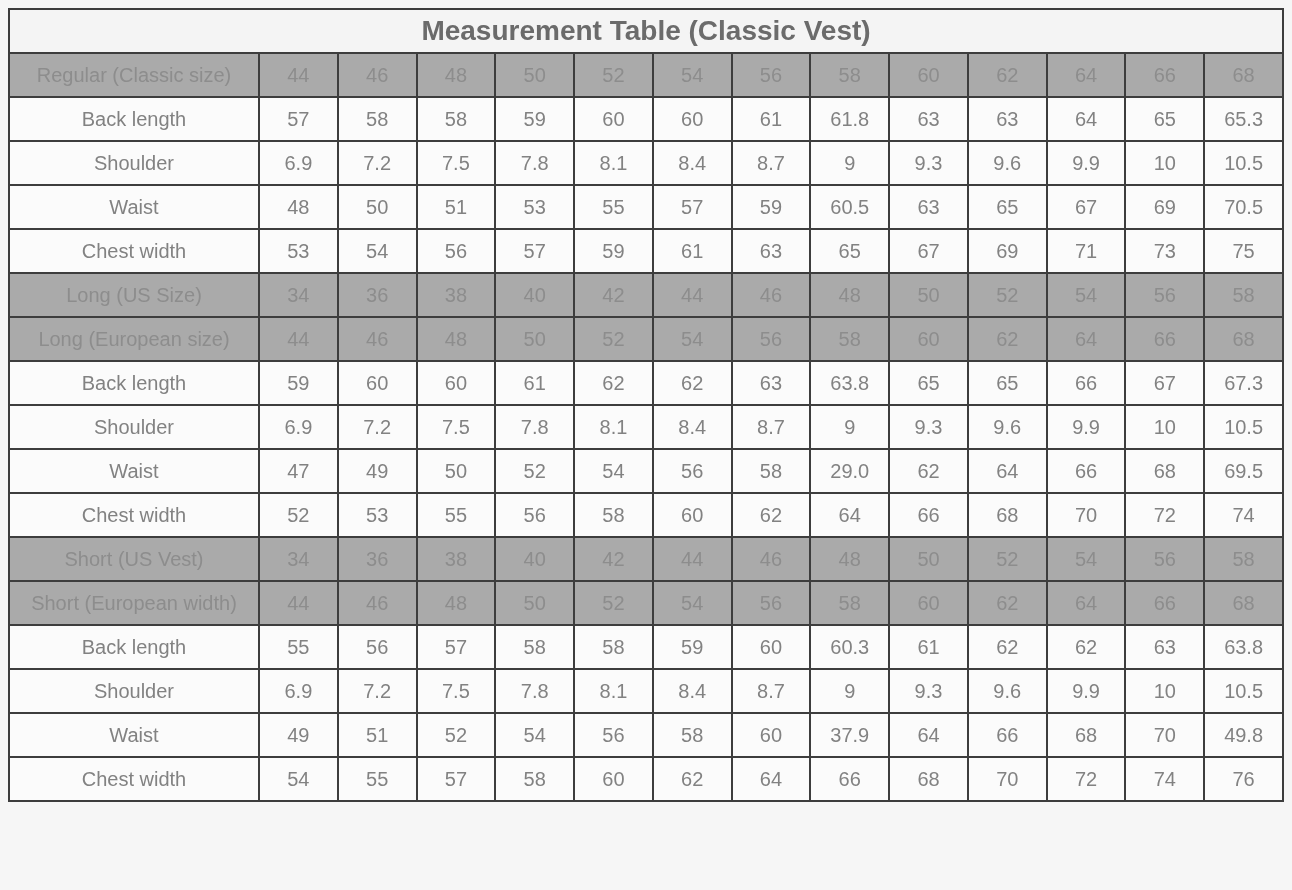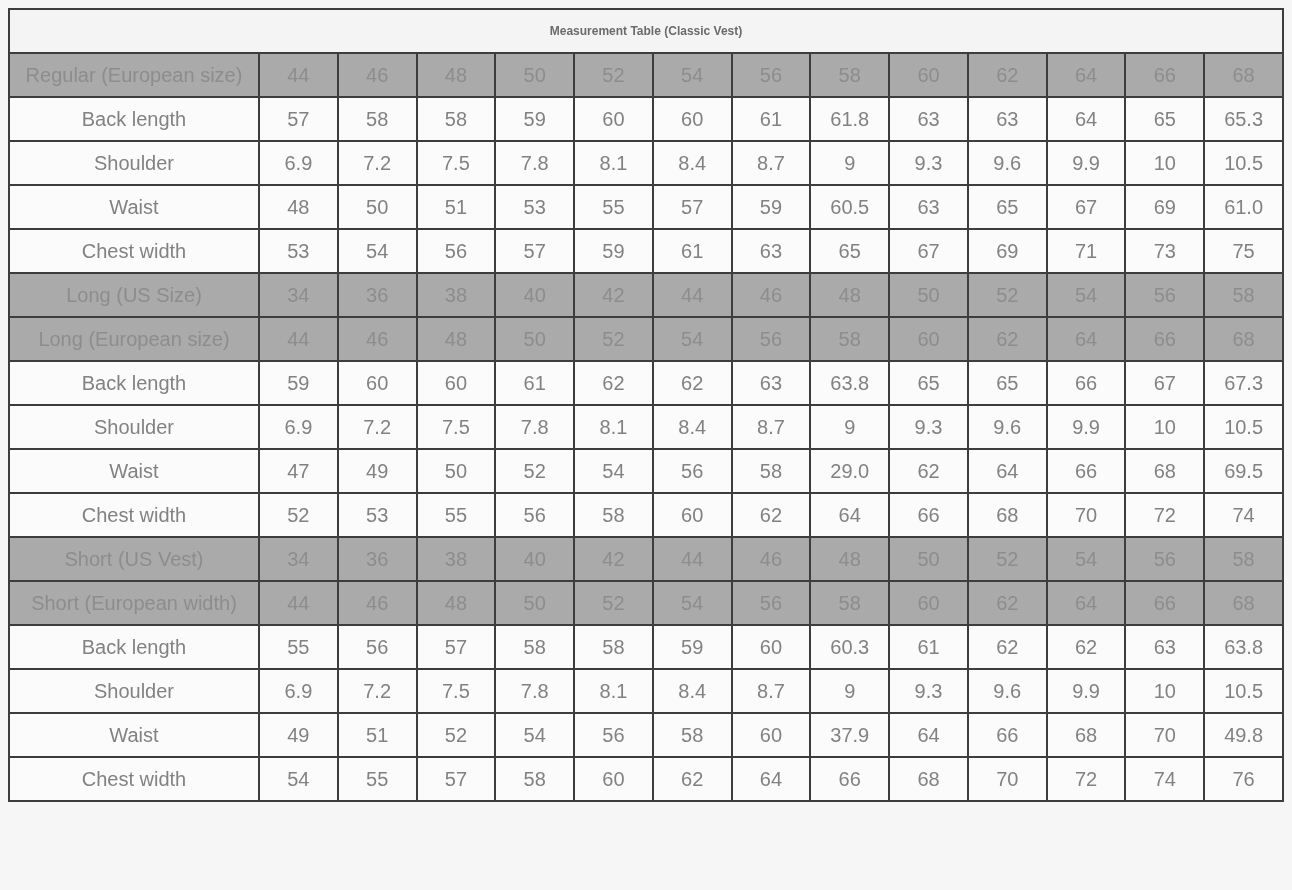--- a/index.html
+++ b/index.html
@@ -33,21 +33,21 @@
     font-size:20px;
     color:var(--row-text);
     padding:0 2px;
     overflow:hidden;
     white-space:nowrap;
   }
   td.title-cell{
     background:var(--title-bg);
     color:var(--title-text);
     font-weight:bold;
-    font-size:12px;
+    font-size:28px;
     margin-left:32px;
   }
   tr.gray td{
     background:var(--header-bg);
     color:var(--header-text);
   }
   tr.white td{
     background:var(--row-bg);
   }
   col.label-col{width:250px;}
@@ -70,21 +70,21 @@
       <col>
       <col>
       <col>
       <col>
   </colgroup>
   <tbody>
     <tr>
       <td class="title-cell" colspan="14">Measurement Table (Classic Vest)</td>
     </tr>
       <tr class="gray">
-        <td>Regular (European size)</td>
+        <td>Regular (Classic size)</td>
         <td>44</td>
         <td>46</td>
         <td>48</td>
         <td>50</td>
         <td>52</td>
         <td>54</td>
         <td>56</td>
         <td>58</td>
         <td>60</td>
         <td>62</td>
@@ -131,21 +131,21 @@
         <td>51</td>
         <td>53</td>
         <td>55</td>
         <td>57</td>
         <td>59</td>
         <td>60.5</td>
         <td>63</td>
         <td>65</td>
         <td>67</td>
         <td>69</td>
-        <td>61.0</td>
+        <td>70.5</td>
       </tr>
       <tr class="white">
         <td>Chest width</td>
         <td>53</td>
         <td>54</td>
         <td>56</td>
         <td>57</td>
         <td>59</td>
         <td>61</td>
         <td>63</td>

